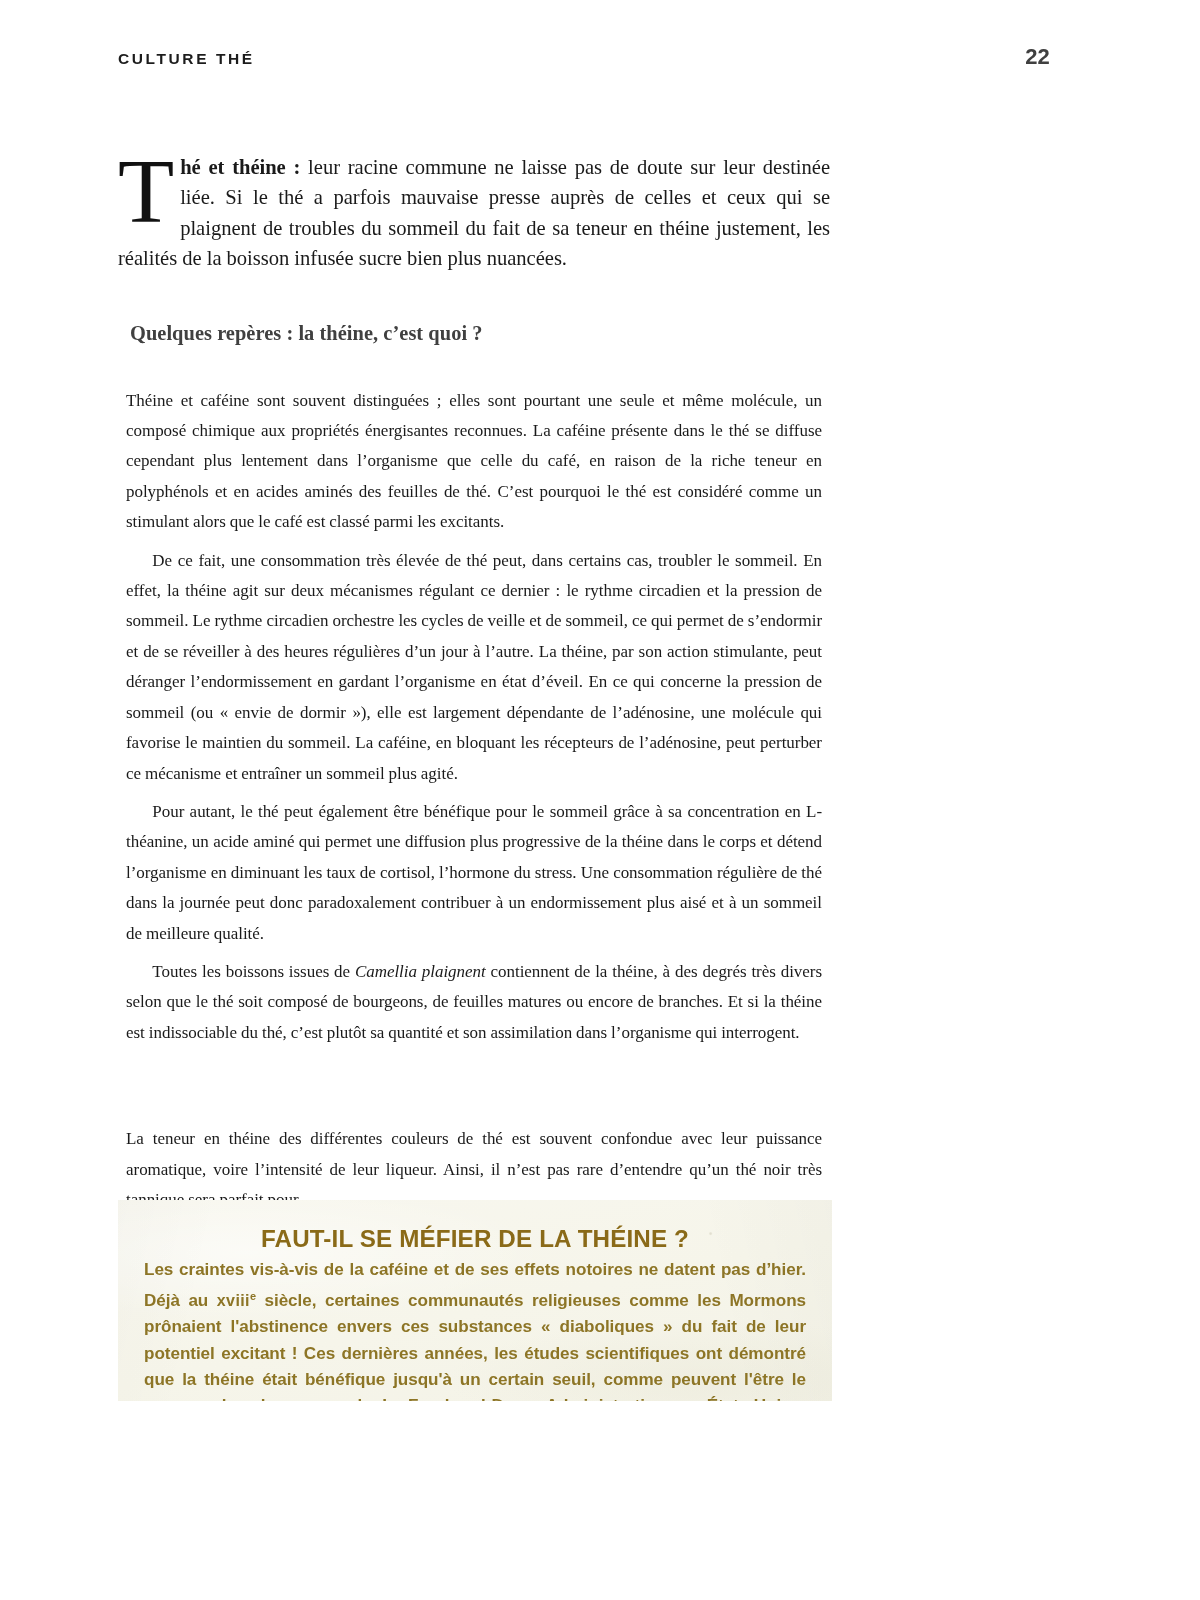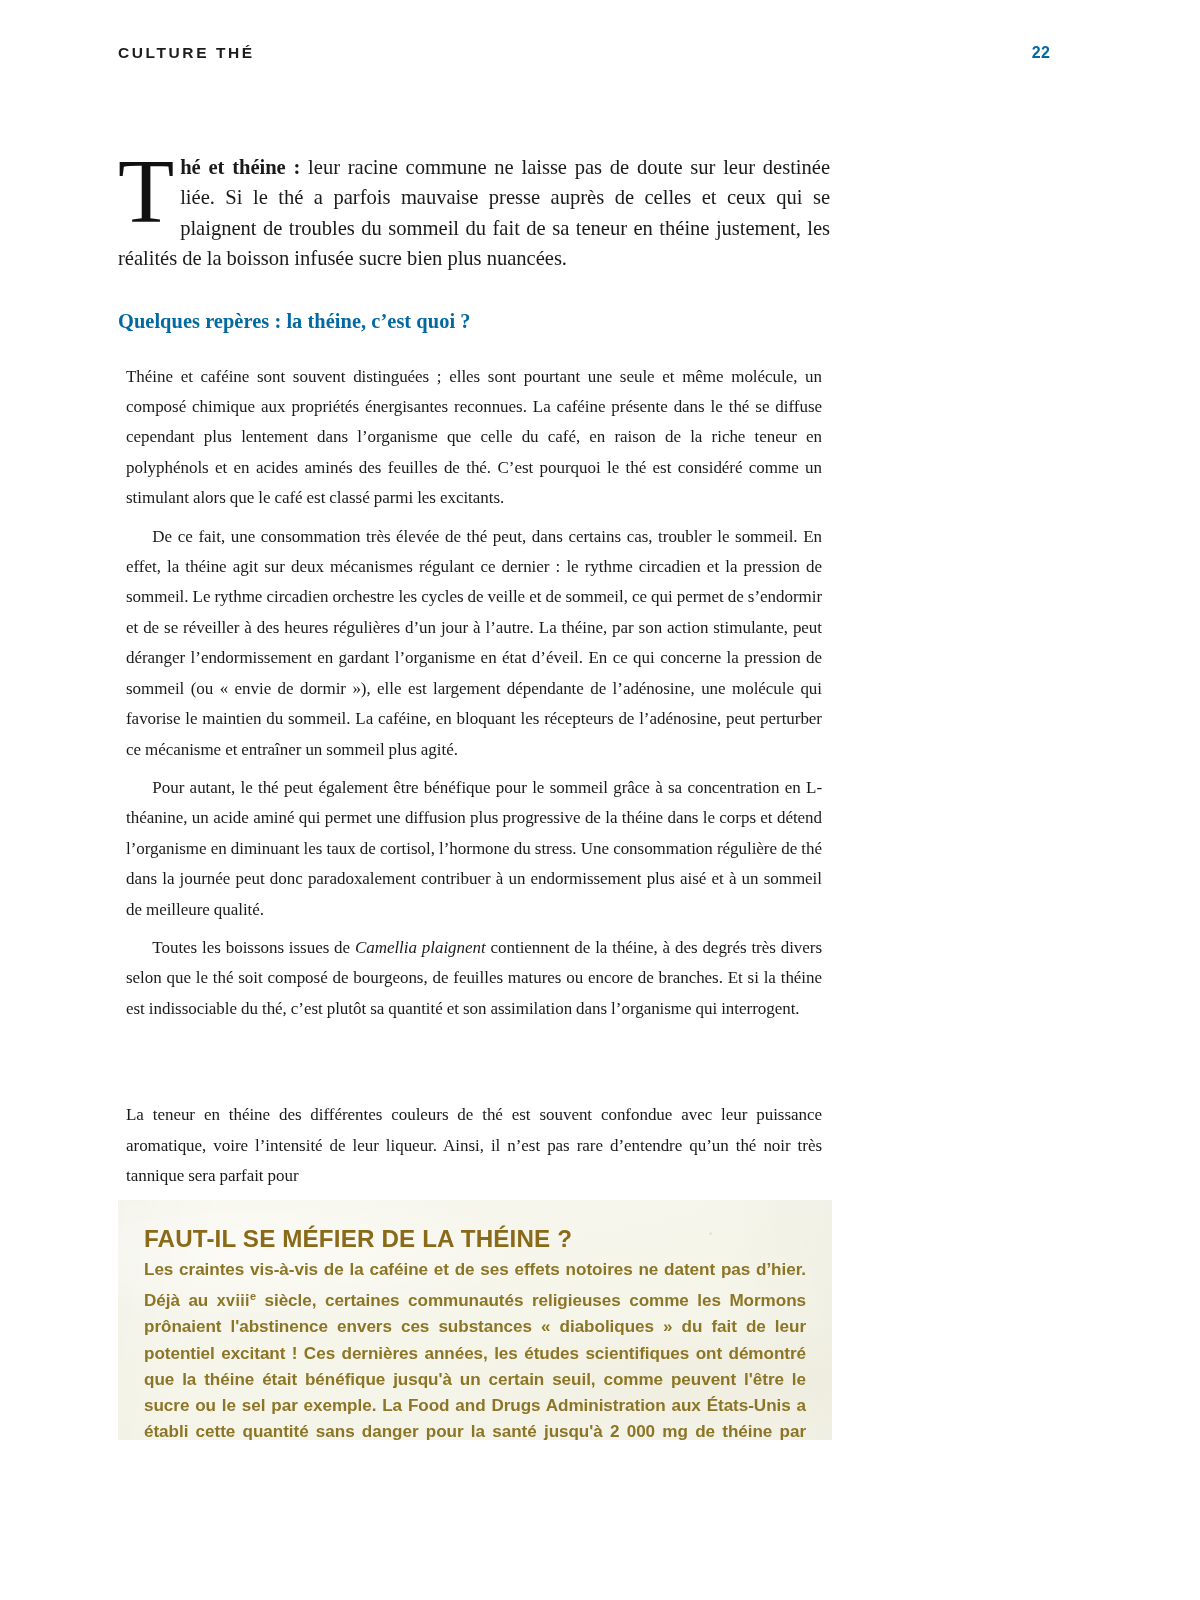--- a/index.html
+++ b/index.html
@@ -10,21 +10,21 @@
   body {
     width: 1200px;
     height: 1600px;
     font-family: "Liberation Serif", serif;
     color: #1a1a1a;
     -webkit-font-smoothing: antialiased;
   }
   .page {
     position: relative;
     width: 1200px;
-    height: 1600px;
+    height: 1401px;
     background: #ffffff;
     overflow: hidden;
   }
 
   
   .runhead {
     position: absolute;
     left: 118px;
     top: 44px;
     width: 932px;
@@ -35,23 +35,23 @@
   }
   .runhead-title {
     font-family: "Liberation Sans", sans-serif;
     font-size: 15.5px;
     font-weight: 700;
     letter-spacing: 2.6px;
     color: #1c1c1c;
   }
   .runhead-folio {
     font-family: "Liberation Sans", sans-serif;
-    font-size: 16px;
-    font-weight: 700;
-    color: #0369a1;
+    font-size: 22px;
+    font-weight: 700;
+    color: #404040;
     letter-spacing: 0.2px;
   }
 
   
   .column {
     position: absolute;
     left: 118px;
     top: 152px;
     width: 712px;
   }
@@ -90,27 +90,27 @@
   }
   .lead p {
     margin: 0;
     font-size: 20.6px;
     line-height: 30.4px;
     text-align: justify;
     letter-spacing: -0.04px;
   }
 
   h2.subhead {
-    margin: 0;
+    margin: 12px;
     font-family: "Liberation Serif", serif;
     font-size: 20.4px;
     font-weight: 700;
     line-height: 26px;
     letter-spacing: 0.05px;
-    color: #0369a1;
+    color: #404040;
   }
 
   .sp-lead-to-sub { height: 34px; }
   .sp-sub-to-body { height: 20px; }
   .sp-body-to-sub { height: 40px; }
 
   em.sci { font-style: italic; }
 
   
   .callout {
@@ -142,20 +142,21 @@
   }
   .callout-title {
     position: relative;
     margin: 0 0 3px 0;
     font-family: "Liberation Sans", sans-serif;
     font-size: 24.2px;
     font-weight: 700;
     letter-spacing: 0.15px;
     color: #8a6a18;
     line-height: 30px;
+    text-align: center;
   }
   .callout-body {
     position: relative;
     margin: 0;
     font-family: "Liberation Sans", sans-serif;
     font-size: 17.1px;
     line-height: 26.2px;
     font-weight: 700;
     color: #8d7526;
     text-align: justify;

